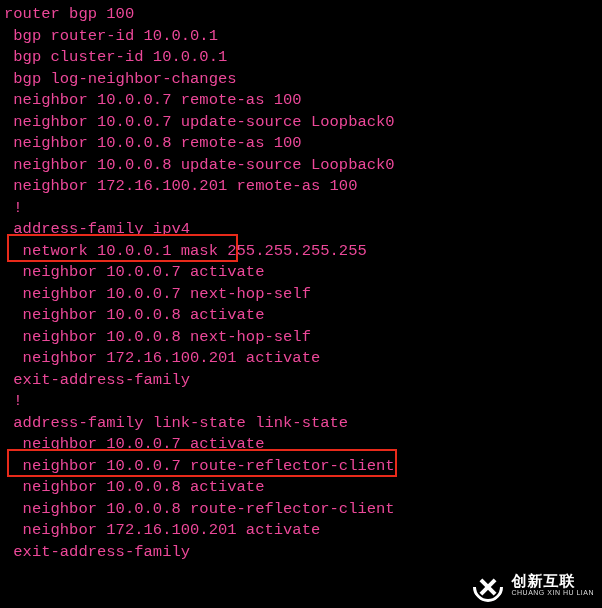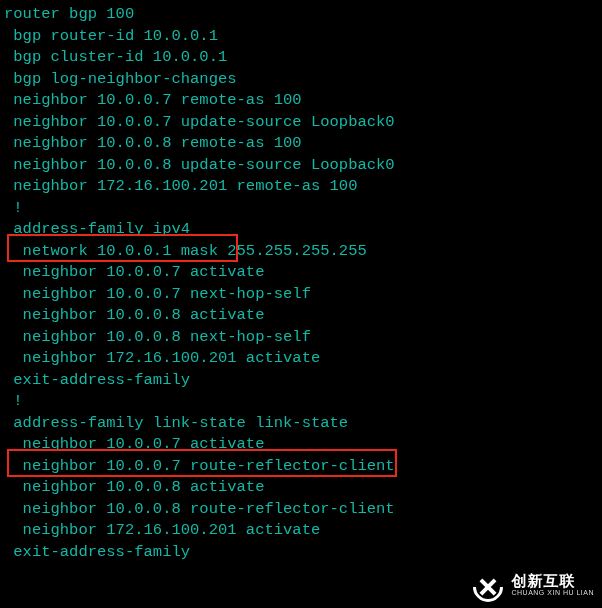--- a/index.html
+++ b/index.html
@@ -8,21 +8,21 @@
     width: 602px;
     height: 608px;
     background: #000;
     overflow: hidden;
     position: relative;
   }
   .terminal {
     font-family: "Courier New", monospace;
     font-size: 15.5px;
     line-height: 21.5px;
-    color: #14b8a6;
+    color: #ec4899;
     white-space: pre;
     padding: 4px 0px 0px 4px;
   }
   .hl-box {
     position: absolute;
     border: 2px solid #e82a1a;
     box-sizing: border-box;
     pointer-events: none;
   }
   #hl1 { left: 7px; top: 234px; width: 231px; height: 28px; }

